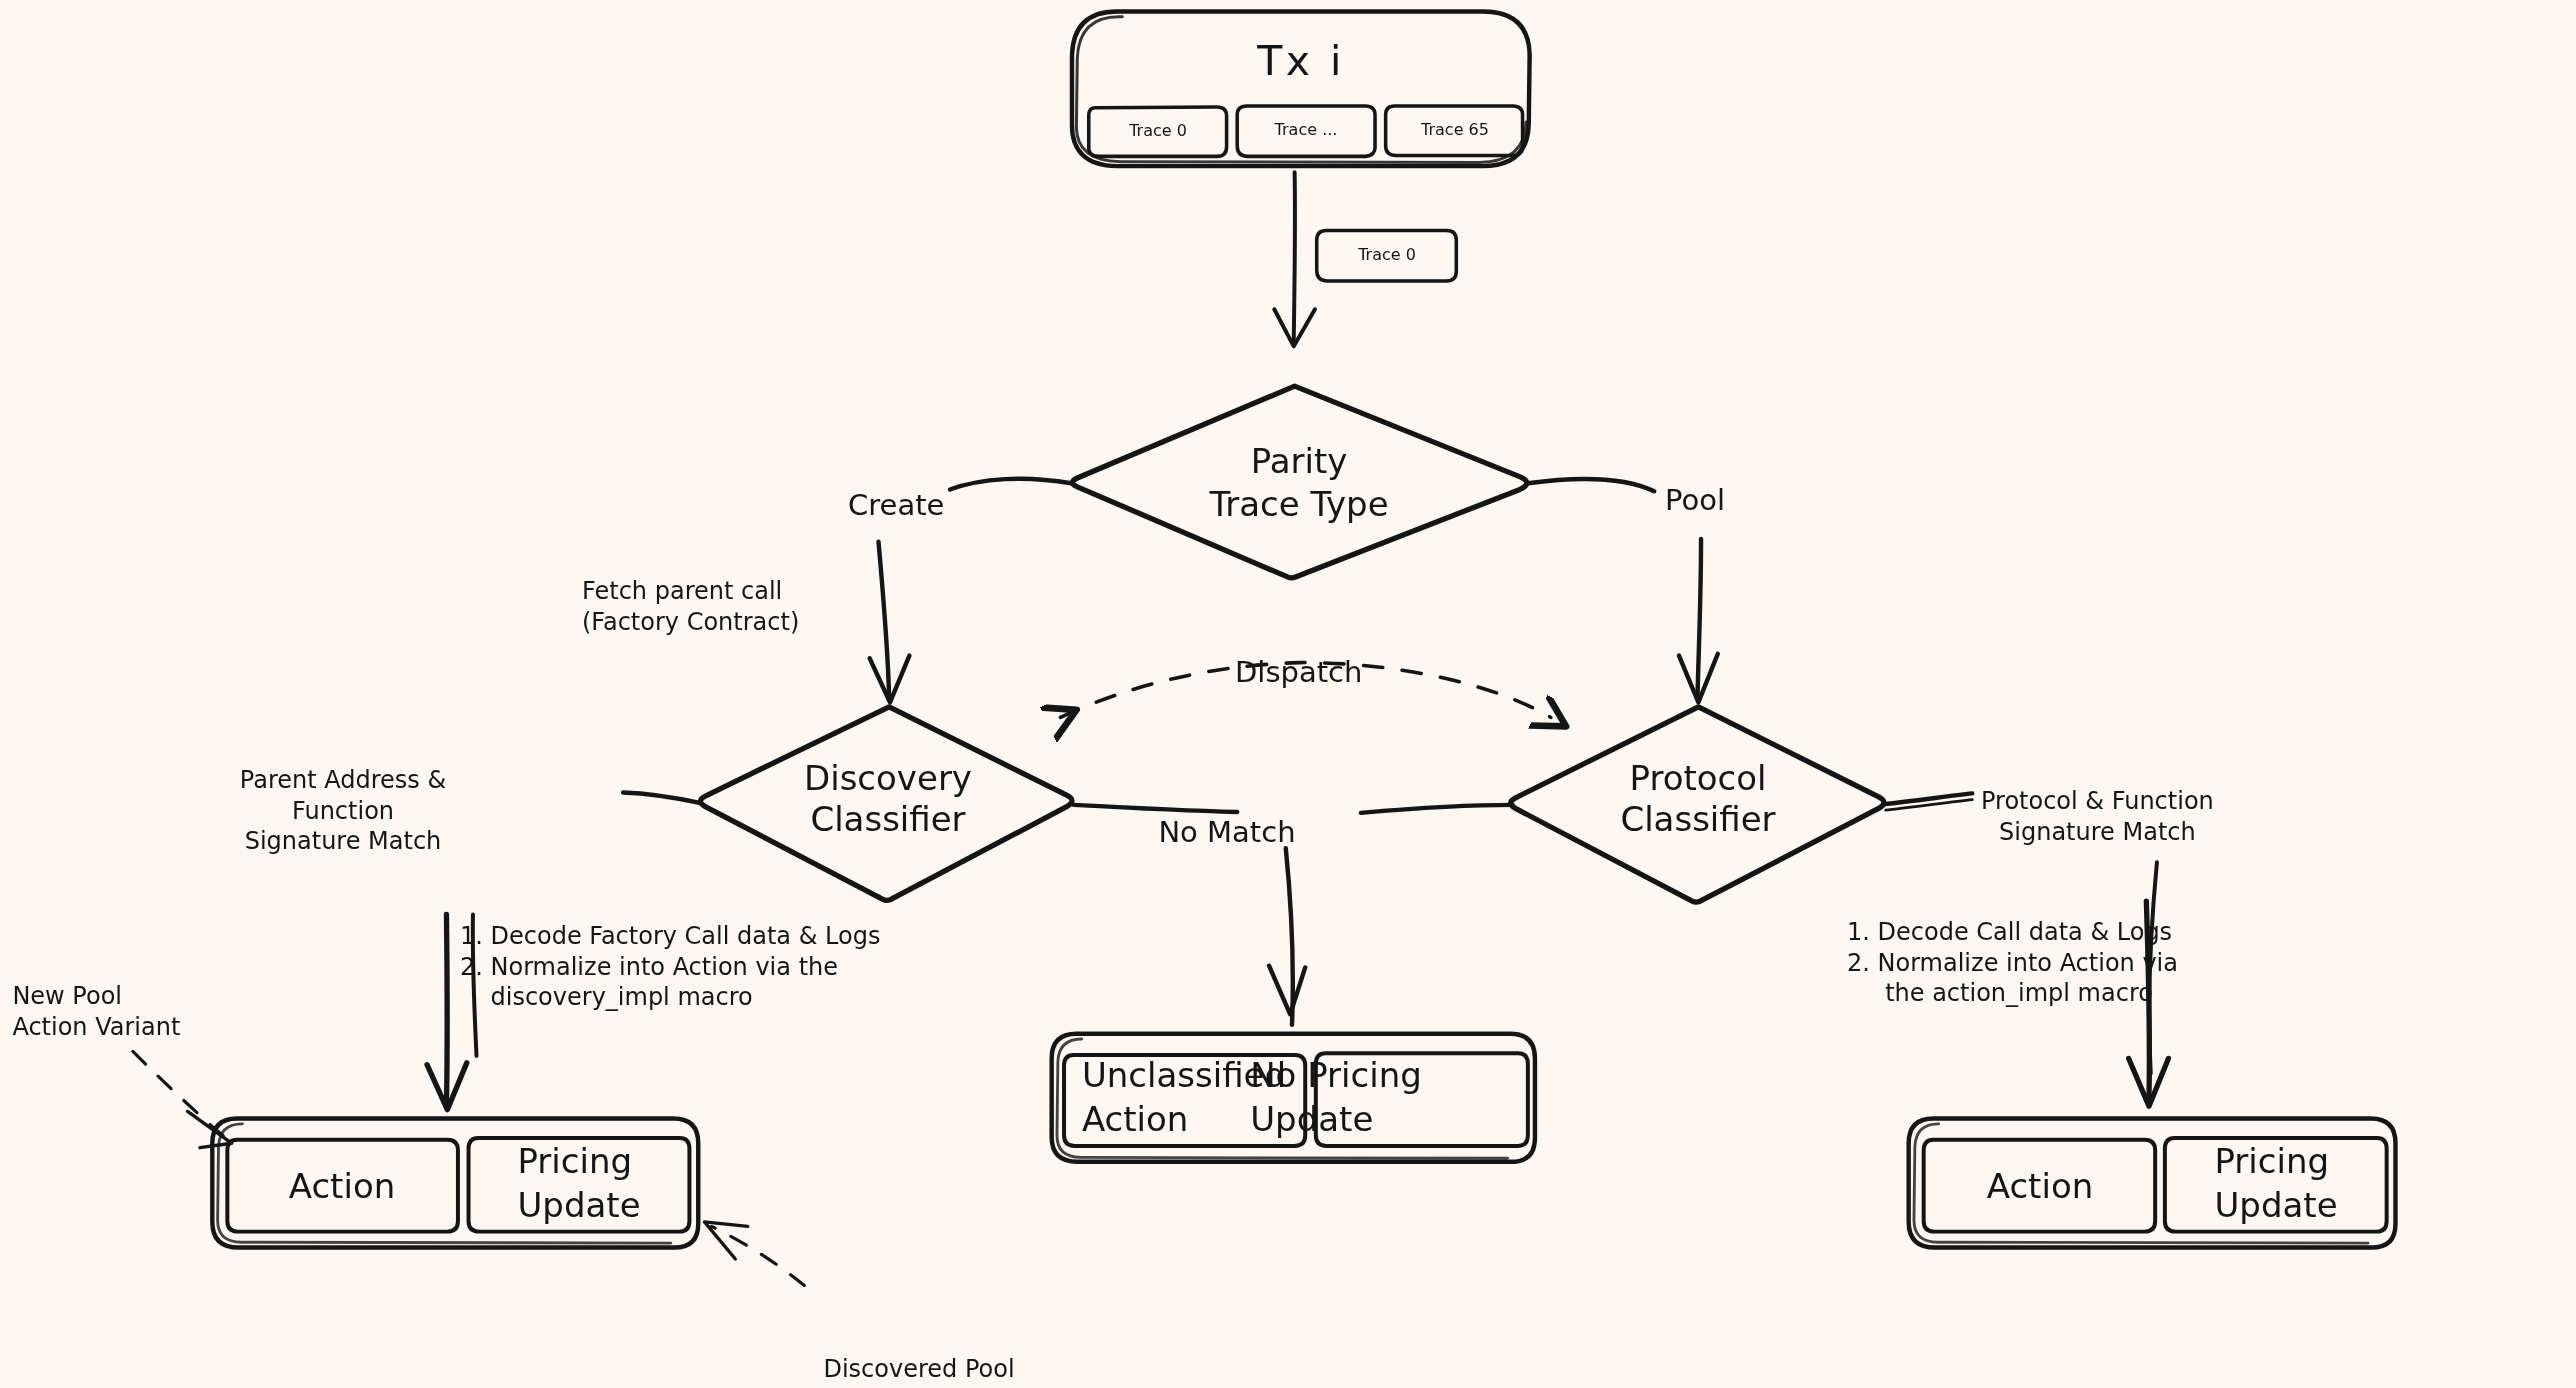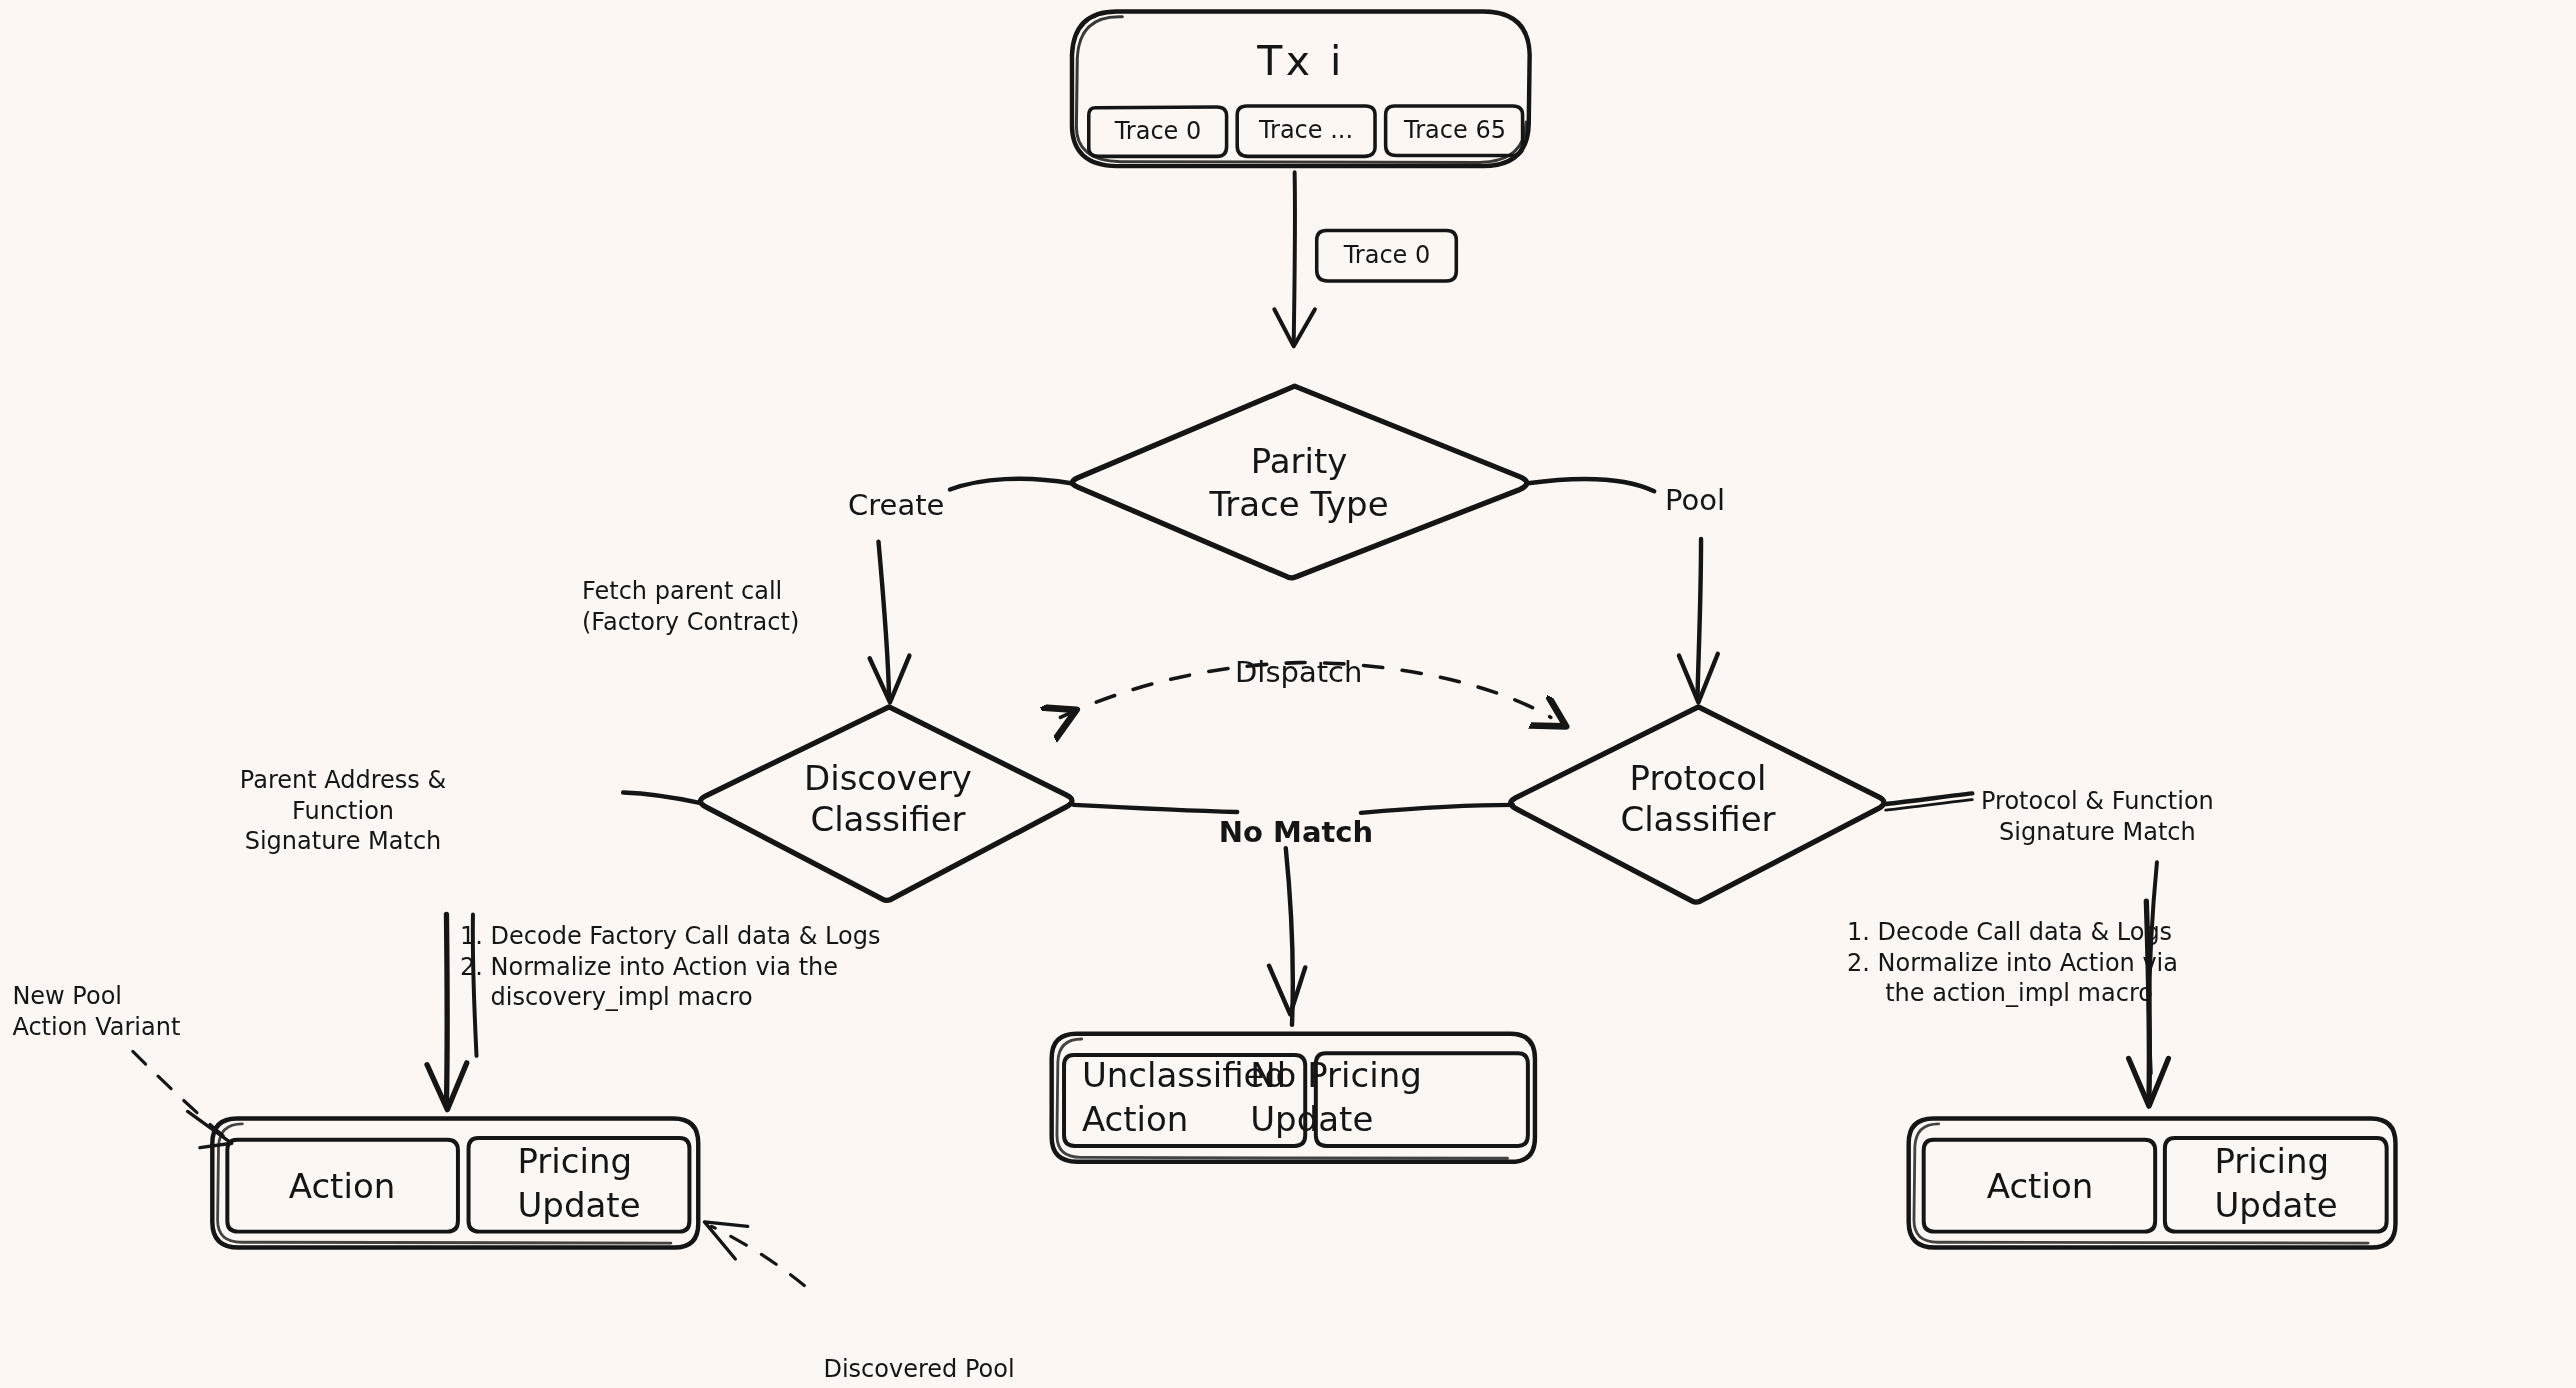--- a/index.html
+++ b/index.html
@@ -33,21 +33,21 @@
     text-align: left;
     font-size: 34px;
   }
   .edge-text {
     font-size: 29px;
   }
   .small-text {
     font-size: 24px;
   }
   .chip-text {
-    font-size: 24px;
+    font-size: 16px;
     text-align: right;
   }
   .title-text {
     font-size: 41px;
     letter-spacing: 3.5px;
     text-align: center;
   }
   .center { transform: translate(-50%, -50%); }
   .cx { transform: translateX(-50%); }
 </style>
@@ -169,21 +169,21 @@
 (Factory Contract)</div>
 
 <div class="lbl edge-text" style="left:1235px; top:654px;">Dispatch</div>
 
 <div class="lbl node-text center" style="left:888px; top:779px;">Discovery</div>
 <div class="lbl node-text center" style="left:888px; top:820px;">Classifier</div>
 
 <div class="lbl node-text center" style="left:1698px; top:779px;">Protocol</div>
 <div class="lbl node-text center" style="left:1698px; top:820px;">Classifier</div>
 
-<div class="lbl edge-text cx" style="left:1296px; top:814px;font-weight:bold;">No Match</div>
+<div class="lbl edge-text cx" style="left:1227px; top:814px;">No Match</div>
 
 <div class="lbl small-text" style="left:343px; top:765px; text-align:center; transform:translateX(-50%);">Parent Address &amp;
 Function
 Signature Match</div>
 
 <div class="lbl small-text" style="left:1981px; top:786px; text-align:center;">Protocol &amp; Function
 Signature Match</div>
 
 <div class="lbl small-text" style="left:460px; top:921px;">1. Decode Factory Call data &amp; Logs
 2. Normalize into Action via the

